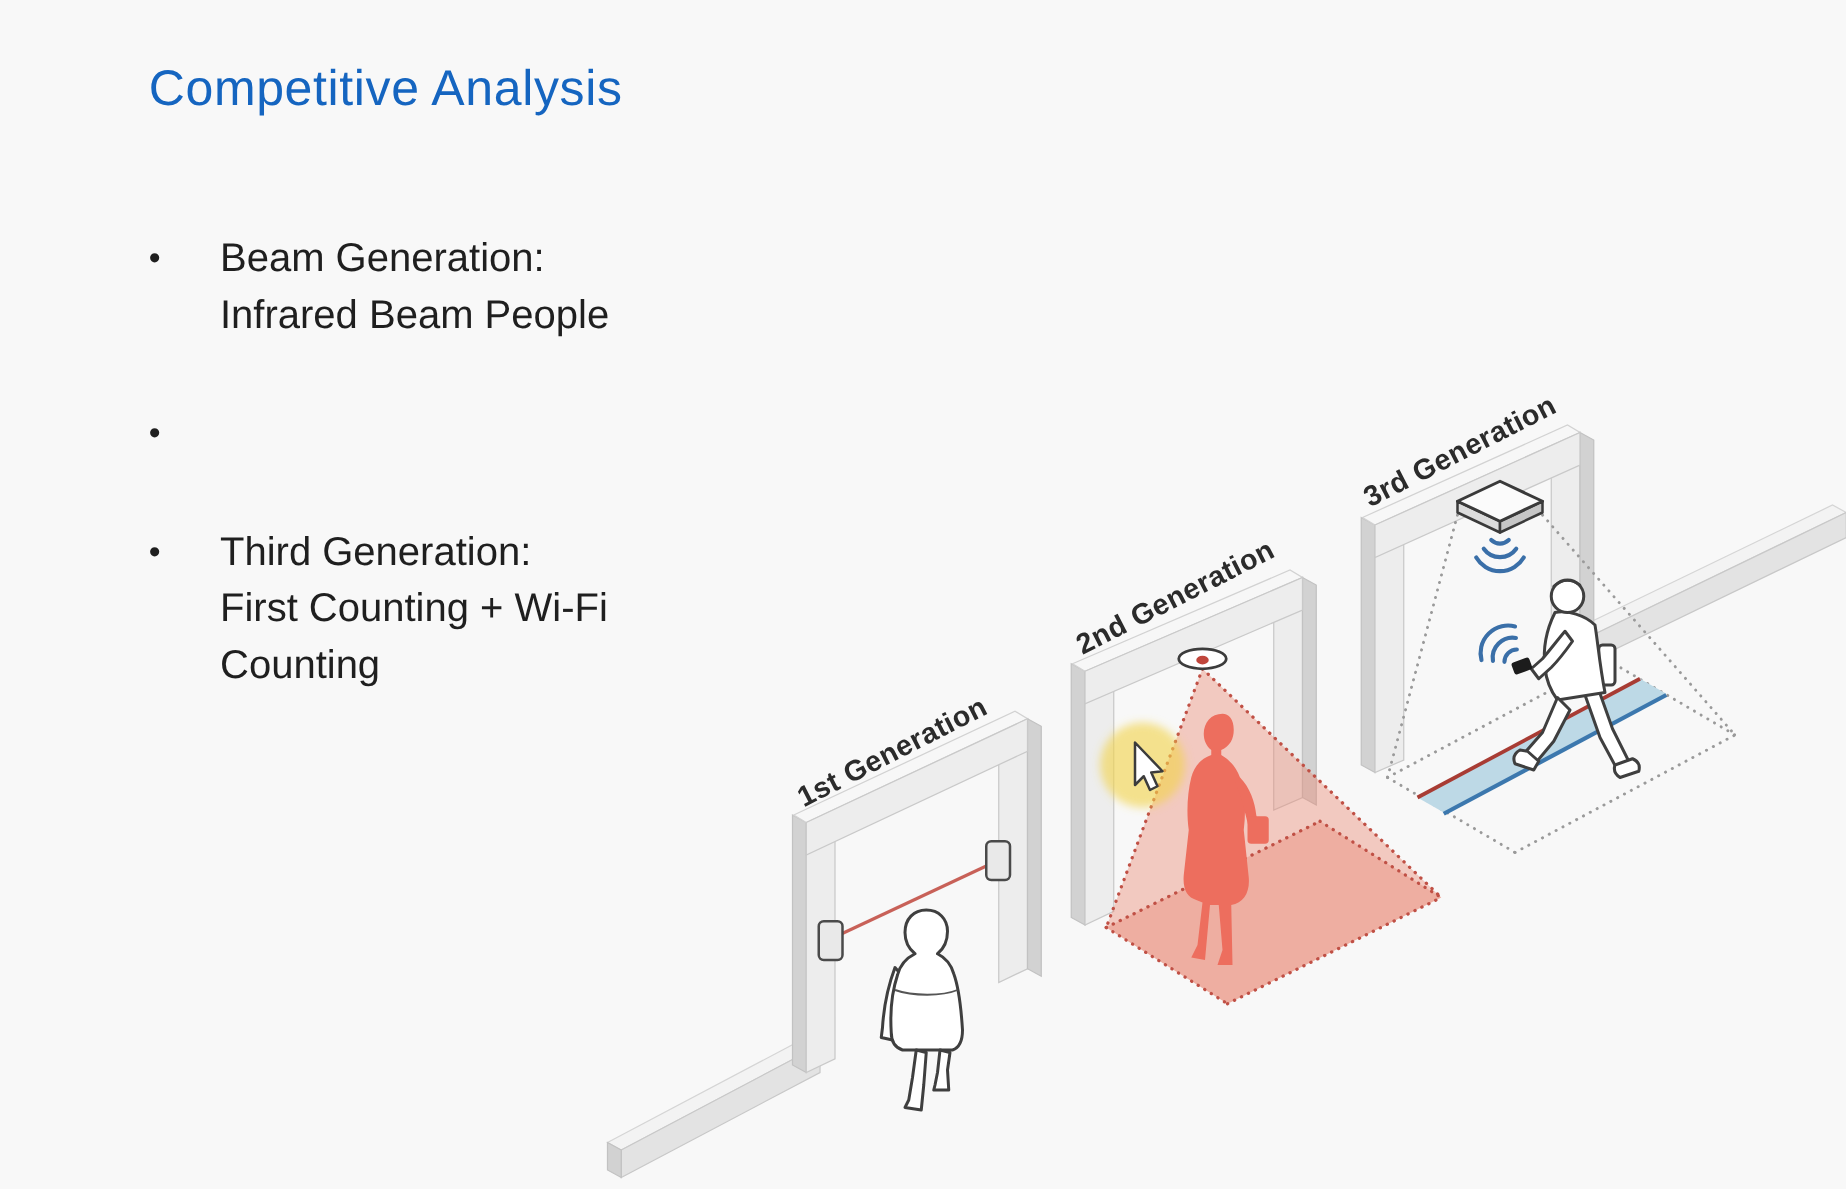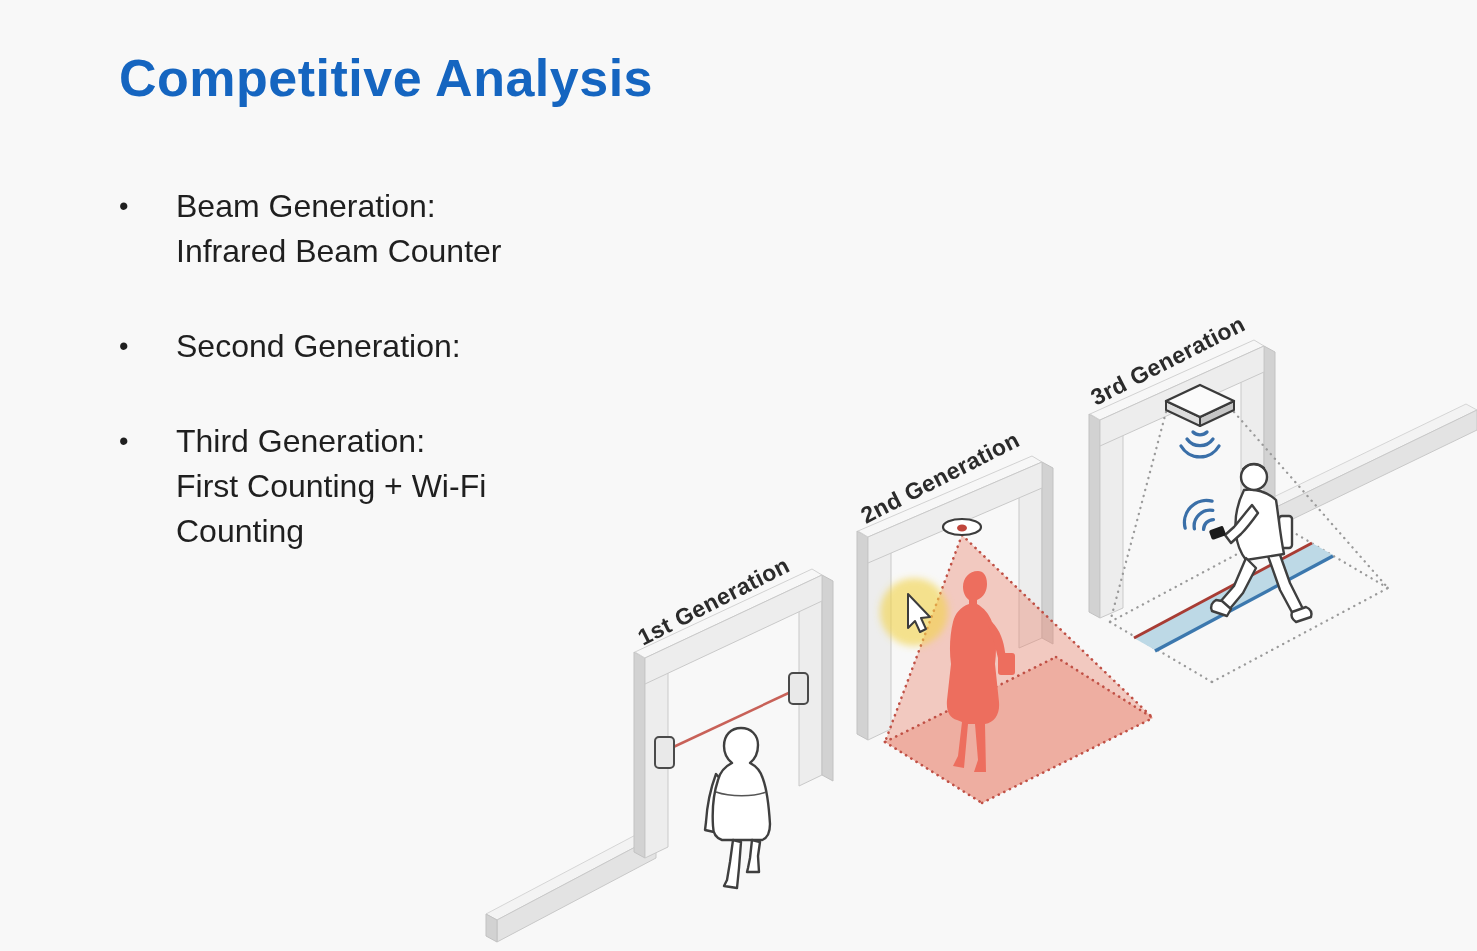--- a/index.html
+++ b/index.html
@@ -3,21 +3,21 @@
 <meta charset="utf-8">
 <style>
   html,body{margin:0;padding:0;}
   body{
     width:1477px;height:951px;overflow:hidden;position:relative;
     background:var(--background,#f8f8f8);
     font-family:"Liberation Sans",sans-serif;
   }
   .title{
     position:absolute;left:119px;top:48px;margin:0;
-    font-size:52px;font-weight:700;line-height:1.18;
+    font-size:40px;font-weight:400;line-height:1.18;
     color:var(--title,#1565c0);letter-spacing:0.5px;
   }
   .bullets{
     position:absolute;left:119px;top:184px;width:440px;
     font-size:32px;line-height:45px;color:var(--text,#1f1f1f);
   }
   .bullet{display:flex;margin-bottom:50px;}
   .bullet .dot{width:57px;flex:0 0 57px;font-size:27px;}
   .bullet .bt span{display:block;}
   .diagram{position:absolute;inset:0;width:1477px;height:951px;}
@@ -42,27 +42,26 @@
 </head>
 <body>
 
 <h1 class="title">Competitive Analysis</h1>
 
 <div class="bullets">
   <div class="bullet">
     <span class="dot">•</span>
     <div class="bt">
       <span>Beam Generation:</span>
-      <span>Infrared Beam Counter</span>
+      <span>Infrared Beam People</span>
     </div>
   </div>
   <div class="bullet">
     <span class="dot">•</span>
     <div class="bt">
-      <span>Second Generation:</span>
     </div>
   </div>
   <div class="bullet">
     <span class="dot">•</span>
     <div class="bt">
       <span>Third Generation:</span>
       <span>First Counting + Wi-Fi Counting</span>
     </div>
   </div>
 </div>

